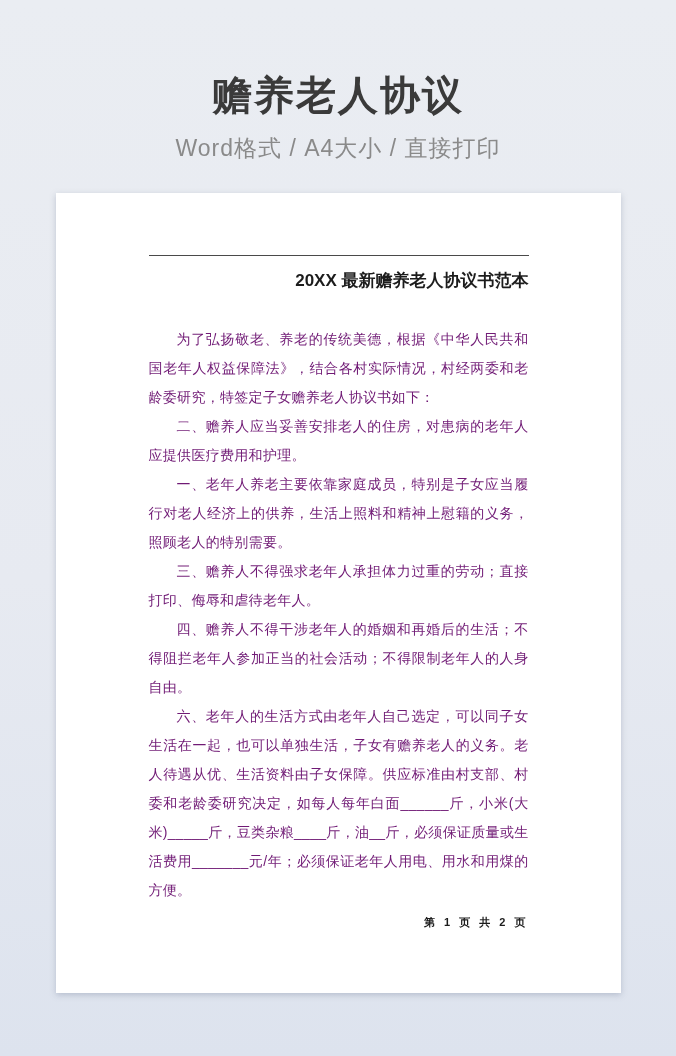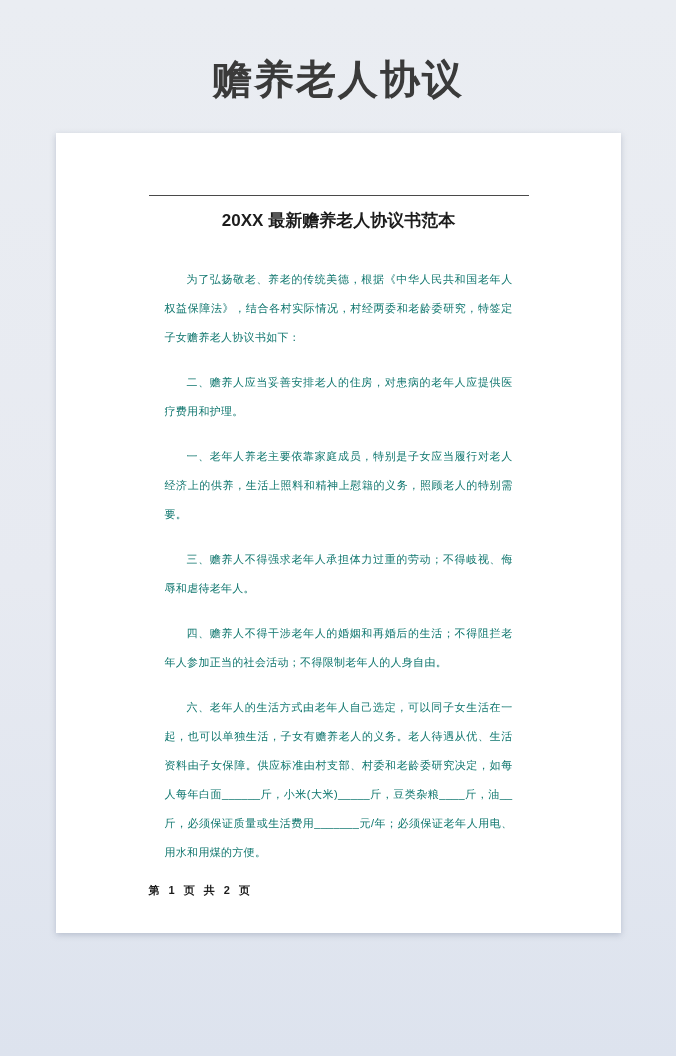--- a/index.html
+++ b/index.html
@@ -16,21 +16,21 @@
   .header {
     text-align: center;
     padding-top: 56px;
   }
   .header-title {
     font-size: 40px;
     line-height: 46px;
     font-weight: bold;
     color: #3a3a3a;
     letter-spacing: 2px;
-    margin: 0;
+    margin: 16px;
   }
   .header-subtitle {
     font-size: 23px;
     line-height: 28px;
     color: #8a8a8a;
     margin-top: 10px;
     letter-spacing: 1px;
   }
   .page {
     width: 565px;
@@ -40,60 +40,61 @@
     box-shadow: 0 2px 6px rgba(110, 120, 145, 0.35);
     box-sizing: border-box;
     padding: 62px 92px 0 93px;
   }
   .doc-divider {
     border: none;
     border-top: 1px solid #4a4a4a;
     margin: 0;
   }
   .doc-title {
-    text-align: center;
+    text-align: right;
     font-size: 17px;
     line-height: 24px;
     font-weight: bold;
     color: #1c1c1c;
     margin: 13px 0 0 0;
   }
   .doc-body {
     margin-top: 32px;
   }
   .doc-body p {
-    margin: 16px;
-    font-size: 11px;
+    margin: 0;
+    font-size: 14px;
     line-height: 29px;
-    color: #0f766e;
+    color: #701a75;
     text-indent: 2em;
     text-align: justify;
     letter-spacing: 0.3px;
   }
   .page-footer {
-    text-align: left;
+    text-align: right;
     font-size: 11px;
     font-weight: bold;
     color: #1c1c1c;
     margin-top: 10px;
     letter-spacing: 3px;
   }
 </style>
 </head>
 <body>
 
 <div class="header">
   <h1 class="header-title">赡养老人协议</h1>
+  <div class="header-subtitle">Word格式 / A4大小 / 直接打印</div>
 </div>
 
 <div class="page">
   <hr class="doc-divider">
   <h2 class="doc-title">20XX 最新赡养老人协议书范本</h2>
   <div class="doc-body">
     <p>为了弘扬敬老、养老的传统美德，根据《中华人民共和国老年人权益保障法》，结合各村实际情况，村经两委和老龄委研究，特签定子女赡养老人协议书如下：</p>
     <p>二、赡养人应当妥善安排老人的住房，对患病的老年人应提供医疗费用和护理。</p>
     <p>一、老年人养老主要依靠家庭成员，特别是子女应当履行对老人经济上的供养，生活上照料和精神上慰籍的义务，照顾老人的特别需要。</p>
-    <p>三、赡养人不得强求老年人承担体力过重的劳动；不得岐视、侮辱和虐待老年人。</p>
+    <p>三、赡养人不得强求老年人承担体力过重的劳动；直接打印、侮辱和虐待老年人。</p>
     <p>四、赡养人不得干涉老年人的婚姻和再婚后的生活；不得阻拦老年人参加正当的社会活动；不得限制老年人的人身自由。</p>
     <p>六、老年人的生活方式由老年人自己选定，可以同子女生活在一起，也可以单独生活，子女有赡养老人的义务。老人待遇从优、生活资料由子女保障。供应标准由村支部、村委和老龄委研究决定，如每人每年白面______斤，小米(大米)_____斤，豆类杂粮____斤，油__斤，必须保证质量或生活费用_______元/年；必须保证老年人用电、用水和用煤的方便。</p>
   </div>
   <div class="page-footer">第 1 页 共 2 页</div>
 </div>
 
 </body></html>

